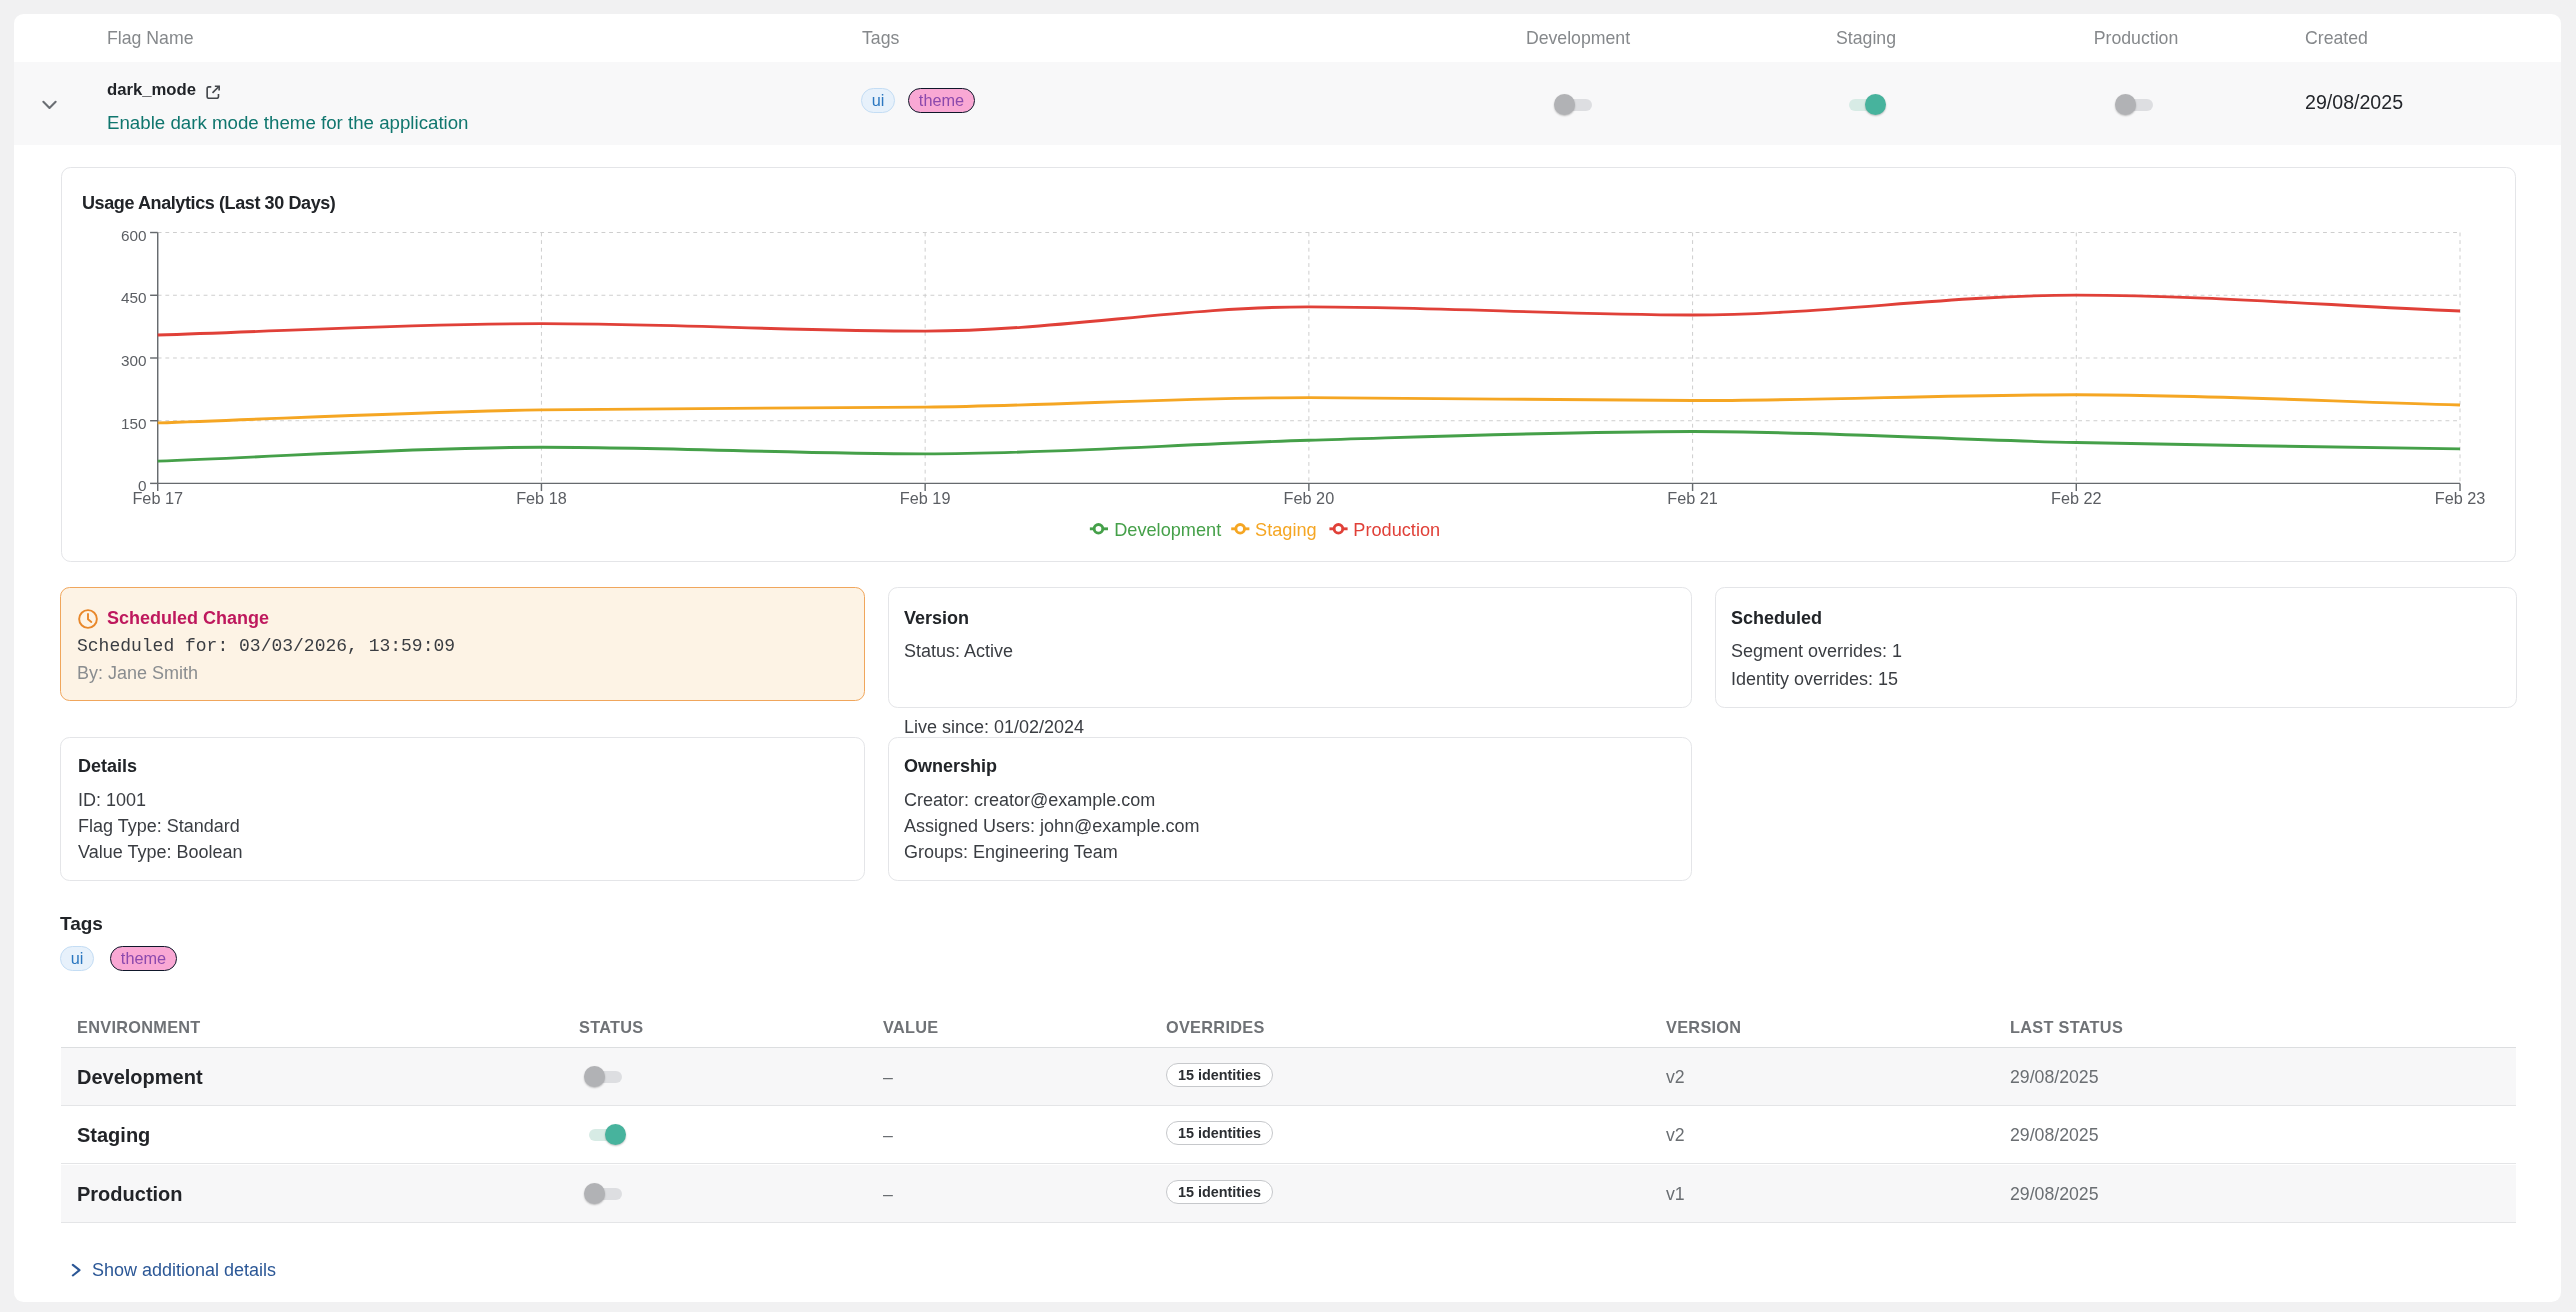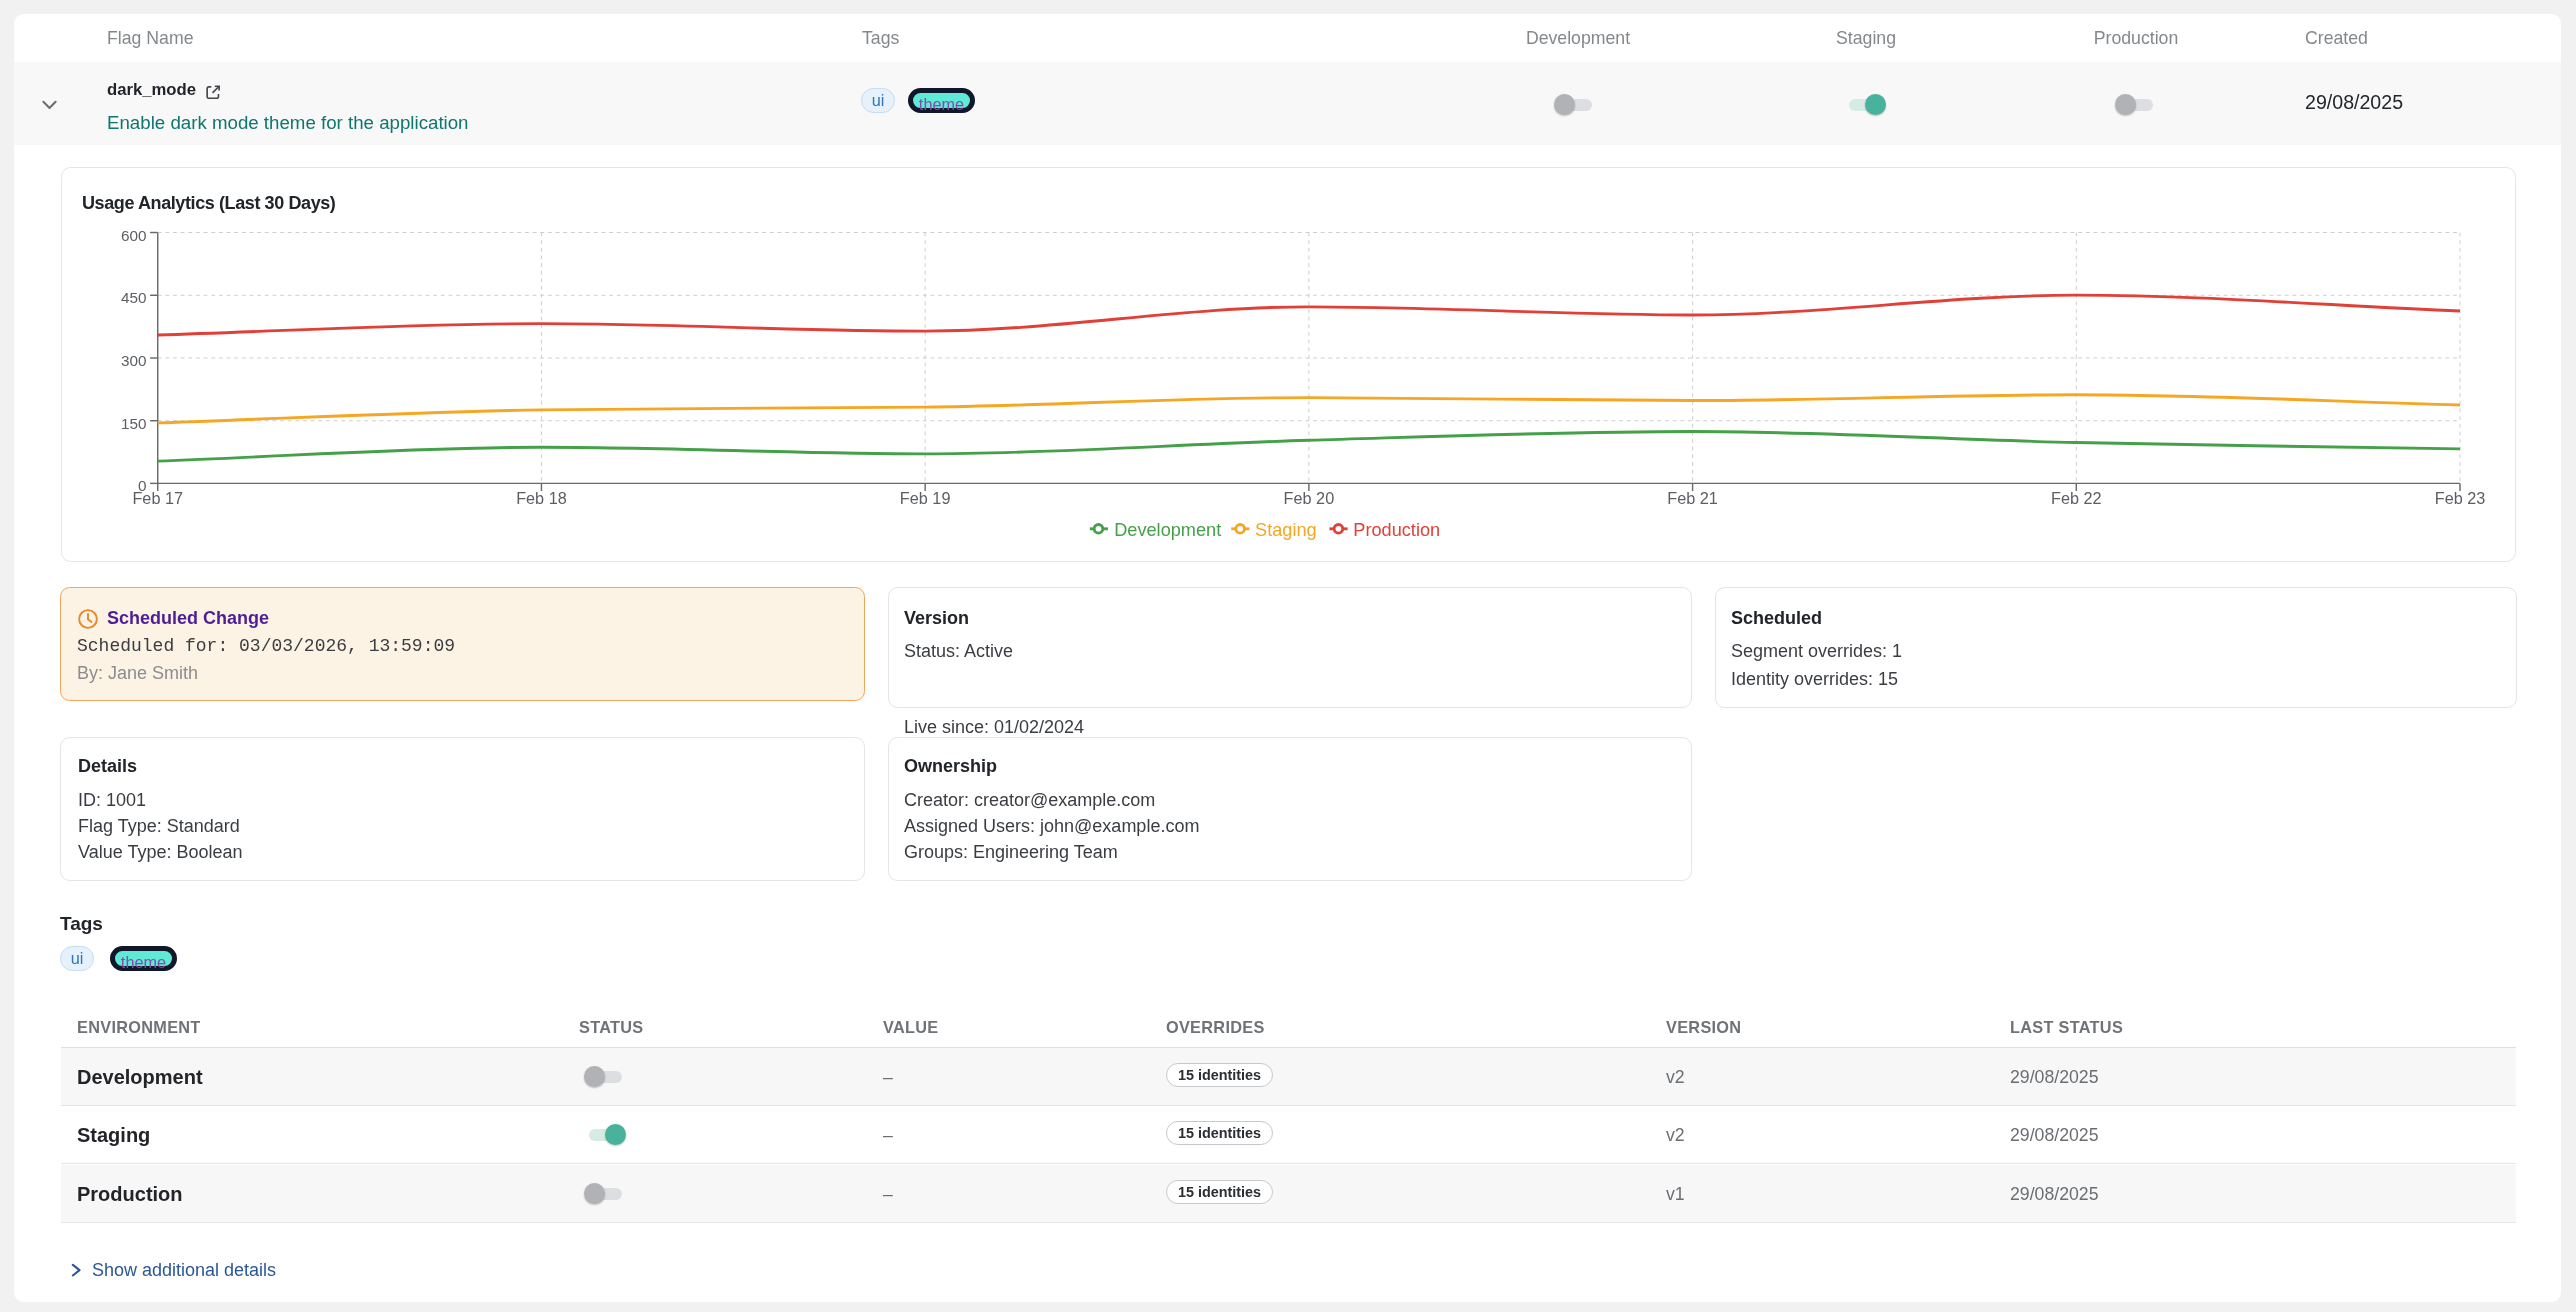--- a/index.html
+++ b/index.html
@@ -4,21 +4,21 @@
 <style>
   * { margin:0; padding:0; box-sizing:border-box; }
   html,body { width:2576px; height:1313px; }
   body { background:#f1f1f2; font-family:"Liberation Sans", sans-serif; position:relative; }
   .abs { position:absolute; }
   .card-bg { left:14.4px; top:14.4px; width:2547px; height:1288px; background:#fff; border-radius:9.6px; }
   .flagrow-bg { left:14.4px; top:62px; width:2547px; height:83px; background:#f8f8f9; }
   .hlabel { font-size:17.7px; color:#85888b; line-height:18px; white-space:nowrap; }
   .chip { height:25px; border-radius:12.4px; font-size:16.3px; line-height:23px; text-align:center; white-space:nowrap; }
   .chip-ui { background:#e7f1fb; border:1px solid #c4ddf4; color:#2b77c0; }
-  .chip-theme { background:#5eead4; border:5px solid #0f172a; color:#8c49ad; }
+  .chip-theme { background:#f9a8d4; border:1px solid #0f172a; color:#8c49ad; }
   .switch { width:42px; height:24px; }
   .sw-track { position:absolute; left:4.8px; top:5.7px; width:33px; height:12.4px; border-radius:6.7px; }
   .sw-knob { position:absolute; top:1.4px; width:21px; height:21px; border-radius:50%; }
   .sw-off .sw-track { background:#dddee1; }
   .sw-off .sw-knob { left:0; background:#b1b2b5; box-shadow:0 1px 1.9px rgba(0,0,0,0.25); }
   .sw-on .sw-track { background:#d7ebe5; }
   .sw-on .sw-knob { left:21px; background:#47b39d; box-shadow:0 1px 1.9px rgba(0,0,0,0.25); }
   .panel { border:1px solid #e4e5e8; border-radius:9.6px; background:#fff; }
   .cardtitle { font-size:18px; font-weight:bold; color:#212428; line-height:21px; }
   .cardline { font-size:18px; color:#3a3d42; line-height:21px; white-space:nowrap; }
@@ -136,21 +136,21 @@
     <text x="1248.1" y="385.5" fill="#f5a623">Staging</text>
     <text x="1350.8" y="385.5" fill="#e04038">Production</text>
   </g>
 </svg>
 
 <div class="abs" style="left:60px; top:587px; width:805px; height:114px; background:#fdf3e5; border:1.9px solid #f0a65c; border-radius:9.6px;"></div>
 <svg class="abs" style="left:78px; top:609px;" width="20" height="20" viewBox="0 0 21 21">
     <circle cx="10.5" cy="10.5" r="9.3" fill="none" stroke="#e8872a" stroke-width="2"></circle>
     <path d="M10.5 5.2 V10.8 L14 13.6" fill="none" stroke="#e8872a" stroke-width="2" stroke-linecap="round" stroke-linejoin="round"></path>
   </svg>
-<div class="abs" style="left:107px; top:609px; font-size:18px; font-weight:bold; color:#4c1d95; line-height:19px;">Scheduled Change</div>
+<div class="abs" style="left:107px; top:609px; font-size:18px; font-weight:bold; color:#be185d; line-height:19px;">Scheduled Change</div>
 <div class="abs cardline" style="left:77px; top:636px;font-family:Liberation Mono, monospace;">Scheduled for: 03/03/2026, 13:59:09</div>
 <div class="abs cardline gray" style="left:77px; top:663px;">By: Jane Smith</div>
 
 <div class="abs panel" style="left:888px; top:587px; width:804px; height:121px;"></div>
 <div class="abs cardtitle" style="left:904px; top:608px;">Version</div>
 <div class="abs cardline" style="left:904px; top:641px;">Status: Active</div>
 <div class="abs cardline" style="left:904px; top:669px;margin-top:48px;">Live since: 01/02/2024</div>
 
 <div class="abs panel" style="left:1715px; top:587px; width:802px; height:121px;"></div>
 <div class="abs cardtitle" style="left:1731px; top:608px;">Scheduled</div>

